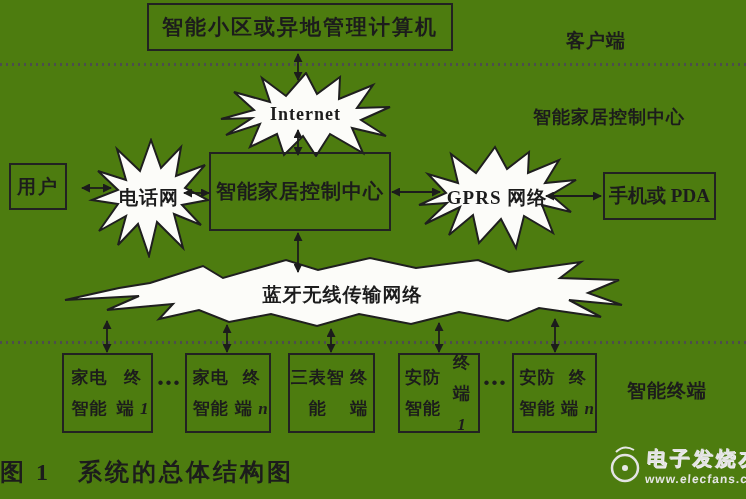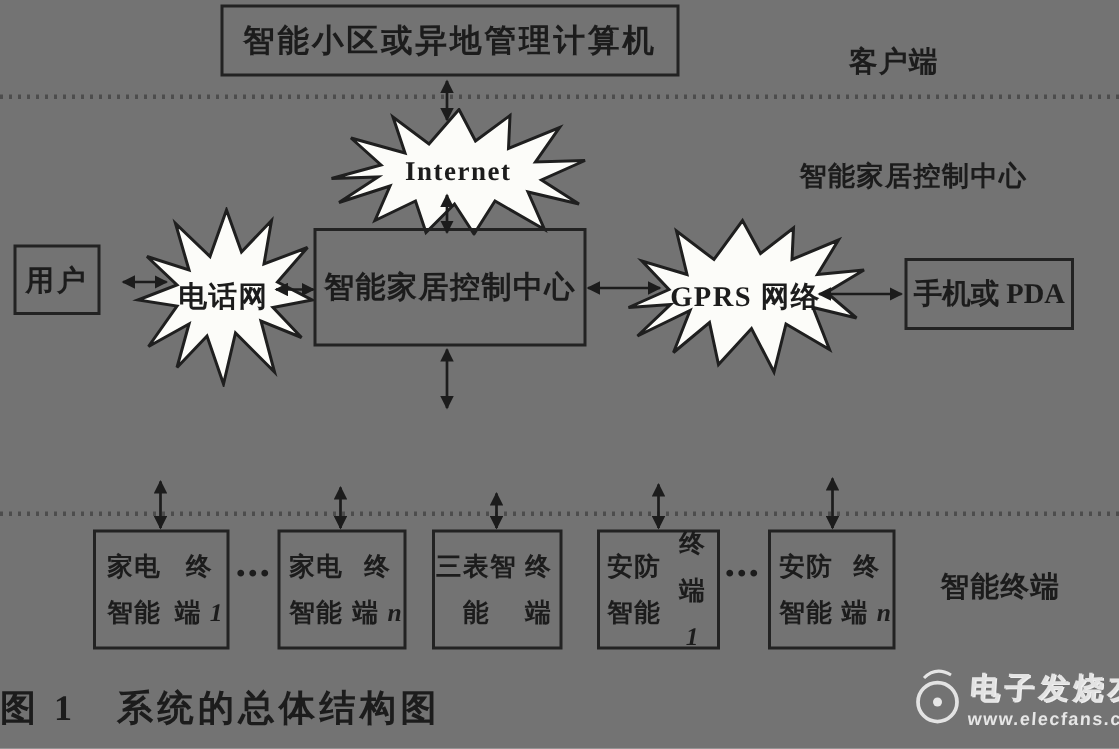--- a/index.html
+++ b/index.html
@@ -1,17 +1,17 @@
 <!DOCTYPE html>
 <html><head>
 <meta charset="utf-8">
 <style>
   html,body{margin:0;padding:0;}
   .canvas{
-    position:relative;width:746px;height:499px;background:#737373;
+    position:relative;width:746px;height:499px;background:#4d7c0f;
     font-family:"Liberation Serif","DejaVu Serif",serif;color:#1c1c1c;overflow:hidden;
   }
   .dotted{
     position:absolute;left:0;width:746px;height:3px;
     background-image:repeating-linear-gradient(to right,#4d4d4d 0 2px,transparent 2px 6px);
   }
   .box{
     position:absolute;border:2px solid #222;display:flex;align-items:center;
     justify-content:center;text-align:center;background:transparent;box-sizing:border-box;
   }
@@ -70,20 +70,26 @@
 
   <div class="star-wrap" style="left:416px;top:145px;width:162px;height:106px;">
     <svg width="162" height="106" viewBox="0 0 162 106">
       <polygon class="spiky" points="3,60 30,48 12,29 42,38 35,9 60,28 79,2 91,24 113,7 112,28 143,15 129,38 160,35 135,50 155,67 126,60 137,88 108,71 100,103 85,74 63,98 57,70 33,90 44,62 9,79 31,58"></polygon>
     </svg>
     <div class="star-label">GPRS 网络</div>
   </div>
 
   <div class="box pda-box">手机或 PDA</div>
 
+  <div class="star-wrap" style="left:60px;top:253px;width:565px;height:84px;">
+    <svg width="565" height="84" viewBox="0 0 565 84">
+      <polygon class="spiky" points="90,30 143,13 163,25 226,7 258,17 310,5 356,15 418,7 449,19 521,9 500,25 559,27 528,40 562,52 509,47 541,64 479,55 448,68 399,59 351,71 299,61 257,73 211,61 169,69 139,57 99,66 113,51 47,57 79,43 5,47 59,35"></polygon>
+    </svg>
+    <div class="star-label" style="font-size:19px;">蓝牙无线传输网络</div>
+  </div>
 
   <div class="box term-box" style="left:62px;width:91px;">
     <span>家电智能</span>
     <span><span>终端 </span><span class="t-var">1</span></span>
   </div>
   <div class="ellipsis" style="left:157px;">...</div>
   <div class="box term-box" style="left:185px;width:86px;">
     <span>家电智能</span>
     <span><span>终端 </span><span class="t-var">n</span></span>
   </div>

